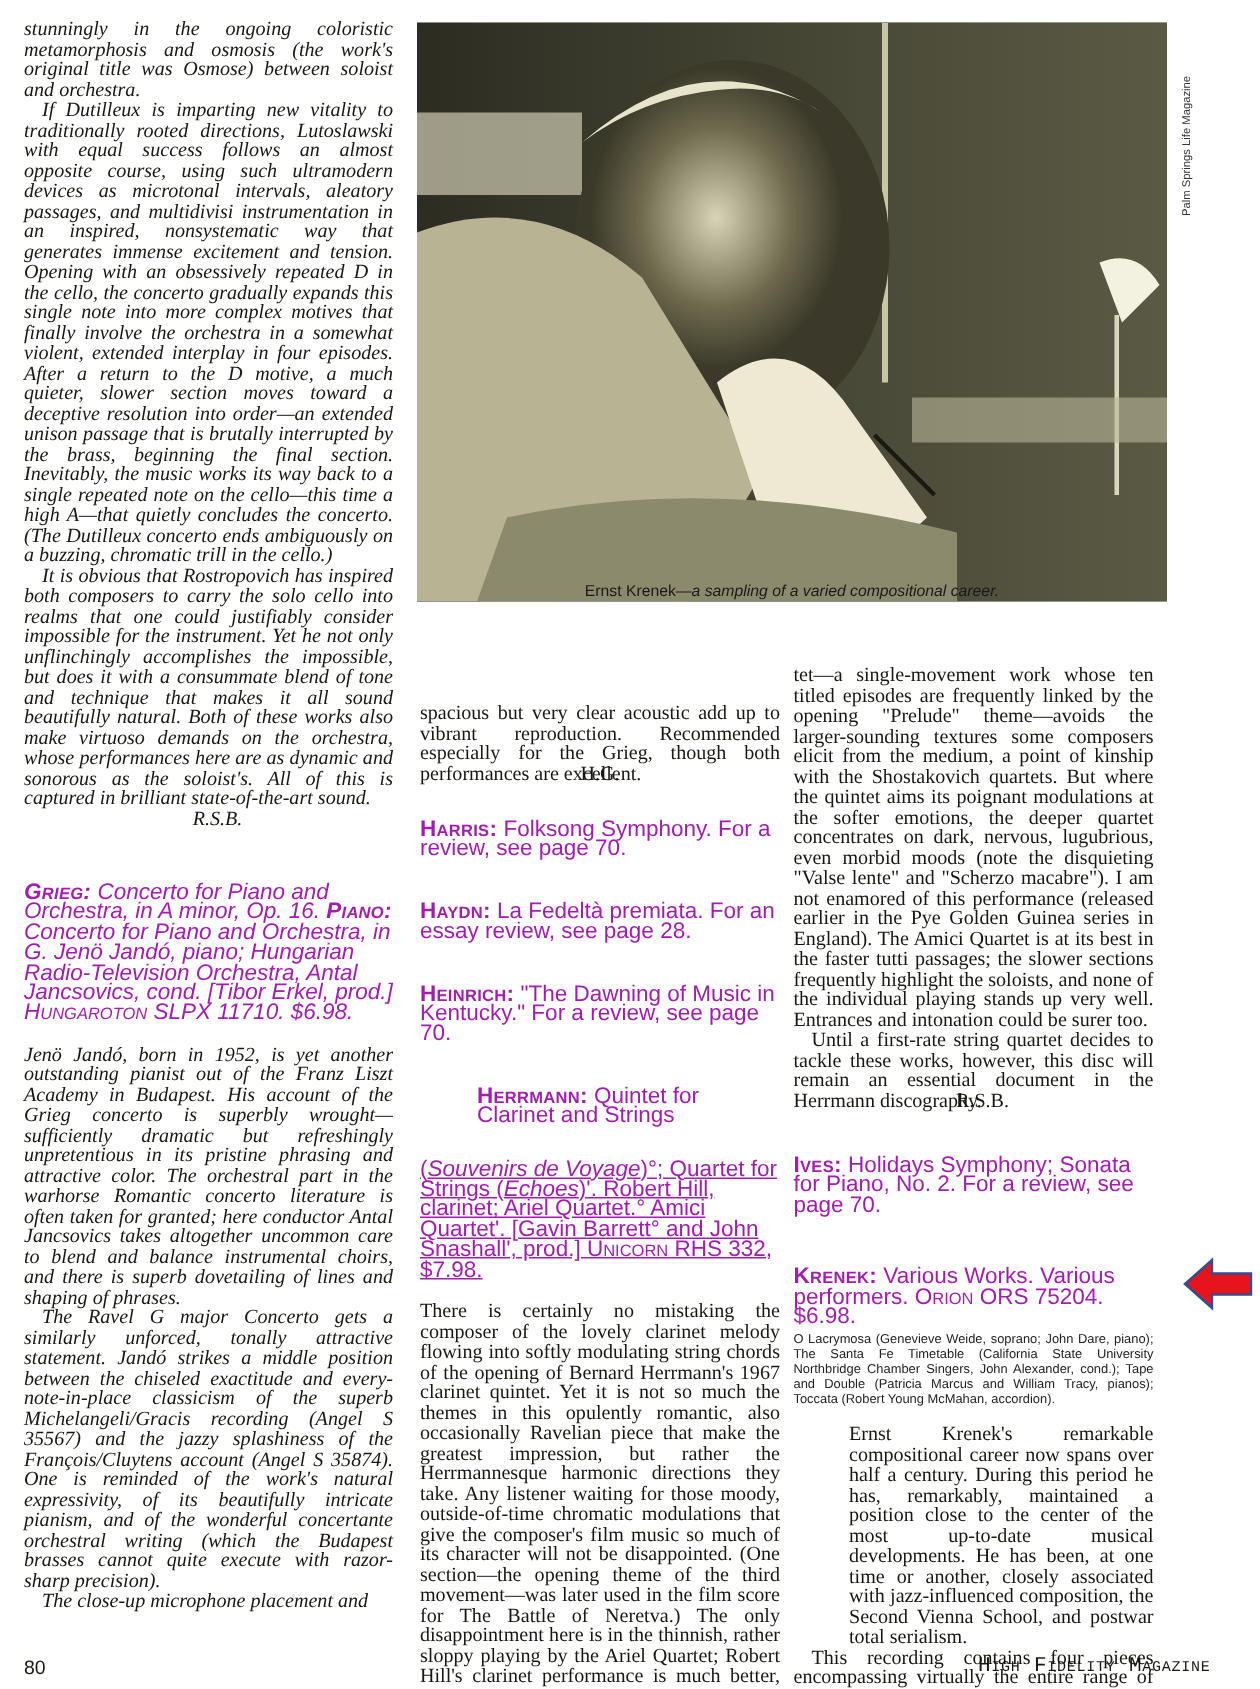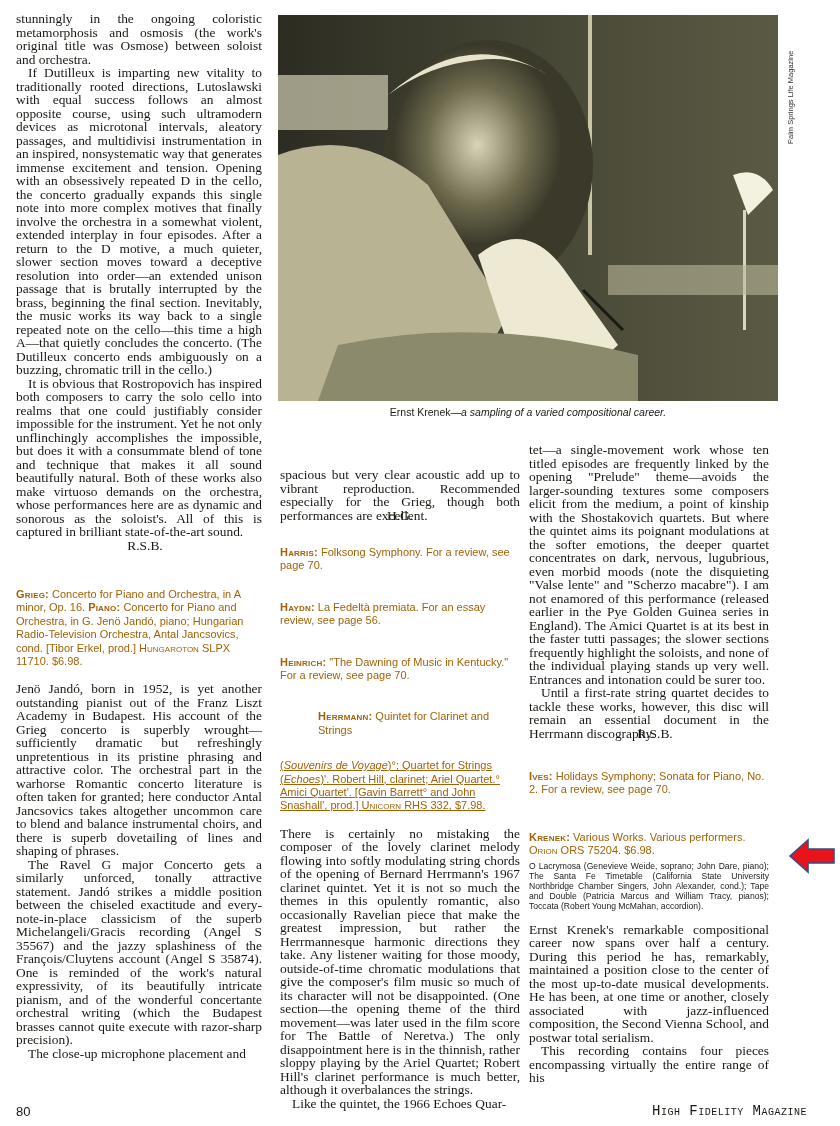--- a/index.html
+++ b/index.html
@@ -2,36 +2,36 @@
 <html><head>
 <meta charset="utf-8">
 <style>
   html, body { margin: 0; padding: 0; background: #ffffff; }
   body { width: 840px; height: 1126px; position: relative; overflow: hidden; color: #1a1712; }
   .serif { font-family: "Liberation Serif", "DejaVu Serif", serif; font-size: 13.4px; line-height: 13.5px; text-align: justify; }
   .col { position: absolute; }
   p { margin: 0; }
   .indent { text-indent: 12px; }
   .sig { display: block; text-align: center; }
-  .hdr { font-family: "Liberation Sans", "DejaVu Sans", sans-serif; font-size: 11px; line-height: 13.4px; color: #a16207; text-align: left; }
+  .hdr { font-family: "Liberation Sans", "DejaVu Sans", sans-serif; font-size: 15px; line-height: 13.4px; color: #a21caf; text-align: left; }
   .comp { font-weight: bold; font-variant: small-caps; letter-spacing: 0.2px; }
   .label { font-variant: small-caps; }
   .tracks { font-family: "Liberation Sans", "DejaVu Sans", sans-serif; font-size: 8.6px; line-height: 10px; color: #222; }
   #photo { position: absolute; left: 278px; top: 15px; width: 500px; height: 386px; background: #3a3a2a; overflow: hidden; }
   #credit { position: absolute; left: 786px; top: 24px; font-family: "Liberation Sans", "DejaVu Sans", sans-serif; font-size: 7.5px; color: #333; writing-mode: vertical-rl; transform: rotate(180deg); height: 120px; }
-  #caption { position: absolute; left: 278px; top: 406px; width: 500px; text-align: center; font-family: "Liberation Sans", "DejaVu Sans", sans-serif; font-size: 10.5px; color: #1a1a1a; }
+  #caption { position: absolute; left: 278px; top: 388px; width: 500px; text-align: center; font-family: "Liberation Sans", "DejaVu Sans", sans-serif; font-size: 10.5px; color: #1a1a1a; }
   #caption i { font-style: italic; }
   #pagenum { position: absolute; left: 16px; top: 1104px; font-family: Liberation Sans, sans-serif; font-size: 13px; }
   #magname { position: absolute; left: 652px; top: 1103px; font-family: Liberation Mono, monospace; font-size: 14px; font-variant: small-caps; letter-spacing: 0.5px; }
   #arrow { position: absolute; left: 788px; top: 838px; width: 48px; height: 36px; }
 </style>
 </head>
 <body>
 
-<div class="col serif" style="left:16px; top:12px; width:246px;">
+<div class="col serif" style="left:16px; top:12px; width:246px;font-style:italic;">
   <p>stunningly in the ongoing coloristic metamorphosis and osmosis (the work's original title was Osmose) between soloist and orchestra.</p>
   <p class="indent">If Dutilleux is imparting new vitality to traditionally rooted directions, Lutoslawski with equal success follows an almost opposite course, using such ultramodern devices as microtonal intervals, aleatory passages, and multidivisi instrumentation in an inspired, nonsystematic way that generates immense excitement and tension. Opening with an obsessively repeated D in the cello, the concerto gradually expands this single note into more complex motives that finally involve the orchestra in a somewhat violent, extended interplay in four episodes. After a return to the D motive, a much quieter, slower section moves toward a deceptive resolution into order—an extended unison passage that is brutally interrupted by the brass, beginning the final section. Inevitably, the music works its way back to a single repeated note on the cello—this time a high A—that quietly concludes the concerto. (The Dutilleux concerto ends ambiguously on a buzzing, chromatic trill in the cello.)</p>
   <p class="indent"><span>It is obvious that Rostropovich has inspired both composers to carry the solo cello into realms that one could justifiably consider impossible for the instrument. Yet he not only unflinchingly accomplishes the impossible, but does it with a consummate blend of tone and technique that makes it all sound beautifully natural. Both of these works also make virtuoso demands on the orchestra, whose performances here are as dynamic and sonorous as the soloist's. All of this is captured in brilliant state-of-the-art sound.</span><span class="sig">R.S.B.</span></p>
 
   <div class="hdr" style="margin-top:36px;">
     <span class="comp">Grieg:</span><span> Concerto for Piano and Orchestra, in A minor, Op. 16. </span><span class="comp">Piano:</span><span> Concerto for Piano and Orchestra, in G. Jenö Jandó, piano; Hungarian Radio-Television Orchestra, Antal Jancsovics, cond. [Tibor Erkel, prod.] </span><span class="label">Hungaroton</span><span> SLPX 11710. $6.98.</span>
   </div>
 
   <p style="margin-top:14px;">Jenö Jandó, born in 1952, is yet another outstanding pianist out of the Franz Liszt Academy in Budapest. His account of the Grieg concerto is superbly wrought—sufficiently dramatic but refreshingly unpretentious in its pristine phrasing and attractive color. The orchestral part in the warhorse Romantic concerto literature is often taken for granted; here conductor Antal Jancsovics takes altogether uncommon care to blend and balance instrumental choirs, and there is superb dovetailing of lines and shaping of phrases.</p>
   <p class="indent">The Ravel G major Concerto gets a similarly unforced, tonally attractive statement. Jandó strikes a middle position between the chiseled exactitude and every-note-in-place classicism of the superb Michelangeli/Gracis recording (Angel S 35567) and the jazzy splashiness of the François/Cluytens account (Angel S 35874). One is reminded of the work's natural expressivity, of its beautifully intricate pianism, and of the wonderful concertante orchestral writing (which the Budapest brasses cannot quite execute with razor-sharp precision).</p>
@@ -69,21 +69,21 @@
 <div id="credit">Palm Springs Life Magazine</div>
 <div id="caption"><span>Ernst Krenek</span><i>—a sampling of a varied compositional career.</i></div>
 
 <div class="col serif" style="left:280px; top:468px; width:240px;">
   <p><span>spacious but very clear acoustic add up to vibrant reproduction. Recommended especially for the Grieg, though both performances are excellent.</span><span class="sig" style="margin-top:-13.5px;">H.G.</span></p>
 
   <div class="hdr" style="margin-top:24px;">
     <span class="comp">Harris:</span><span> Folksong Symphony. For a review, see page 70.</span>
   </div>
   <div class="hdr" style="margin-top:28px;">
-    <span class="comp">Haydn:</span><span> La Fedeltà premiata. For an essay review, see page 56.</span>
+    <span class="comp">Haydn:</span><span> La Fedeltà premiata. For an essay review, see page 28.</span>
   </div>
   <div class="hdr" style="margin-top:28px;">
     <span class="comp">Heinrich:</span><span> "The Dawning of Music in Kentucky." For a review, see page 70.</span>
   </div>
   <div class="hdr" style="margin-top:28px;padding-left:38px;">
     <span class="comp">Herrmann:</span><span> Quintet for Clarinet and Strings</span>
   </div>
   <div class="hdr" style="margin-top:22px;text-decoration:underline;">
     (<i>Souvenirs de Voyage</i><span>)°; Quartet for Strings (</span><i>Echoes</i><span>)'. Robert Hill, clarinet; Ariel Quartet.° Amici Quartet'. [Gavin Barrett° and John Snashall', prod.] </span><span class="label">Unicorn</span><span> RHS 332, $7.98.</span>
   </div>
@@ -98,21 +98,21 @@
 
   <div class="hdr" style="margin-top:30px;">
     <span class="comp">Ives:</span><span> Holidays Symphony; Sonata for Piano, No. 2. For a review, see page 70.</span>
   </div>
 
   <div class="hdr" style="margin-top:34px;">
     <span class="comp">Krenek:</span><span> Various Works. Various performers. </span><span class="label">Orion</span><span> ORS 75204. $6.98.</span>
   </div>
   <div class="tracks" style="margin-top:3px;">O Lacrymosa (Genevieve Weide, soprano; John Dare, piano); The Santa Fe Timetable (California State University Northbridge Chamber Singers, John Alexander, cond.); Tape and Double (Patricia Marcus and William Tracy, pianos); Toccata (Robert Young McMahan, accordion).</div>
 
-  <p style="margin-top:12px;">Ernst Krenek's remarkable compositional career now spans over half a century. During this period he has, remarkably, maintained a position close to the center of the most up-to-date musical developments. He has been, at one time or another, closely associated with jazz-influenced composition, the Second Vienna School, and postwar total serialism.</p>
+  <p style="margin-top:12px;margin-left:37px;">Ernst Krenek's remarkable compositional career now spans over half a century. During this period he has, remarkably, maintained a position close to the center of the most up-to-date musical developments. He has been, at one time or another, closely associated with jazz-influenced composition, the Second Vienna School, and postwar total serialism.</p>
   <p class="indent">This recording contains four pieces encompassing virtually the entire range of his</p>
 </div>
 
 <svg id="arrow" viewBox="0 0 48 36">
   <path d="M2 18 L20 2 L20 11 L46 11 L46 25 L20 25 L20 34 Z" fill="#e8141c" stroke="#2f4f8f" stroke-width="1.6" stroke-linejoin="miter"></path>
 </svg>
 
 <div id="pagenum">80</div>
 <div id="magname">High Fidelity Magazine</div>
 

